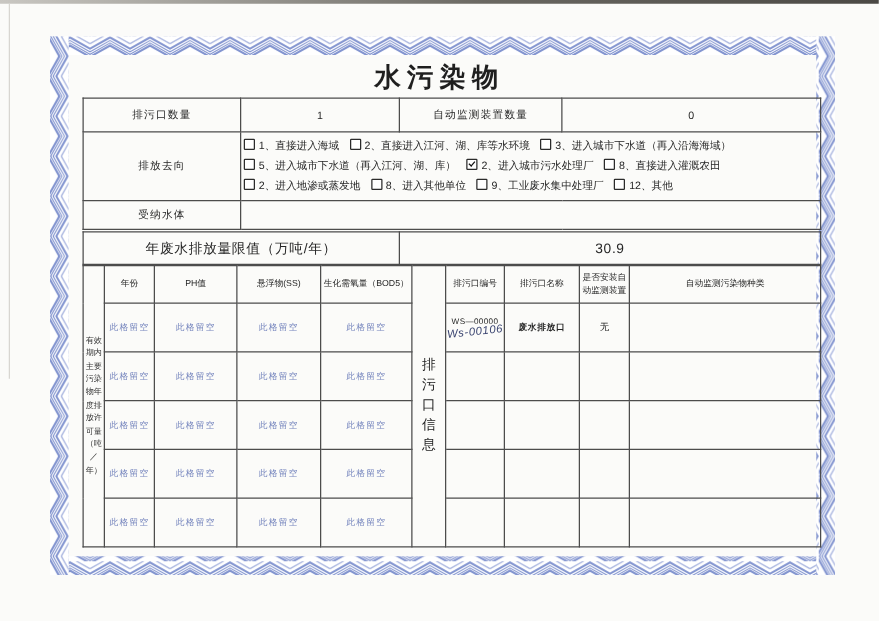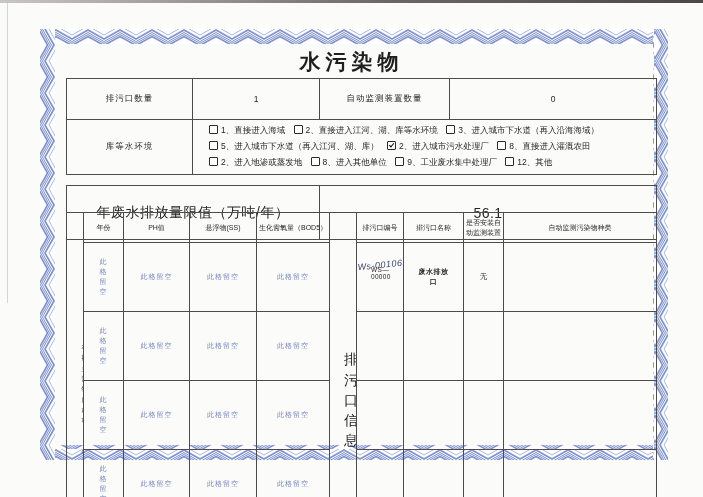--- a/index.html
+++ b/index.html
@@ -15,46 +15,46 @@
 
   svg.frame{position:absolute;left:40px;top:29px;}
 
   .content{position:absolute;left:0;top:0;width:703px;height:497px;}
 
   .title{position:absolute;left:0;top:48px;width:703px;text-align:center;
     font-family:"Liberation Serif","DejaVu Serif",serif;
     font-size:21px;font-weight:700;letter-spacing:5px;color:#1f1f1f;}
 
   table{border-collapse:collapse;table-layout:fixed;position:absolute;background:transparent;}
-  td,th{border:1px solid #4c4c4c;padding:14px;font-weight:normal;vertical-align:middle;
+  td,th{border:1px solid #4c4c4c;padding:0;font-weight:normal;vertical-align:middle;
     text-align:center;overflow:hidden;}
 
   .t1{left:66px;top:78px;width:590px;}
   .t1 td{font-size:8.5px;}
   .t1 .lab{letter-spacing:1px;}
   .r1{height:27px;} .r2{height:55px;} .r3{height:23px;}
 
-  .optcell{text-align:left;padding:3px 4px 3px 16px;}
+  .optcell{text-align:left;padding:3px 4px 3px 2px;}
   .optline{font-size:8.5px;line-height:1.85;white-space:nowrap;}
   .opt{margin-right:6px;white-space:nowrap;}
   .cb{position:relative;display:inline-block;width:7px;height:7px;border:1px solid #2b2b2b;
     border-radius:1px;margin-right:3px;vertical-align:-1px;background:#fff;}
   .cb.checked::after{content:"";position:absolute;left:1px;top:1px;width:4px;height:2px;
     border-left:1.3px solid #111;border-bottom:1.3px solid #111;transform:rotate(-50deg);}
 
   .t2{left:66px;top:185px;width:590px;}
-  .t2 td{height:25px;font-size:14px;letter-spacing:0.5px;}
+  .t2 td{height:25px;font-size:11px;letter-spacing:0.5px;}
 
   .t3{left:66px;top:212px;width:590px;}
   .t3 th{font-size:7px;line-height:1.3;padding:1px;}
   .t3 .hrow{height:30px;}
   .t3 .drow{height:39px;}
   .vlab{font-size:6.5px;line-height:1.6;color:#333;}
   .vlab .inner{width:14px;margin:0 auto;word-break:break-all;}
-  .midlab{font-size:14px;line-height:1.45;color:#222;}
+  .midlab{font-size:11px;line-height:1.45;color:#222;}
   .midlab .inner{width:1em;margin:0 auto;word-break:break-all;letter-spacing:0;}
   .blank{font-size:7px;color:#7484bd;letter-spacing:1px;}
   .codecell{position:relative;font-size:6.5px;}
   .code-printed{display:block;margin-top:-8px;letter-spacing:0.3px;}
   .handwrite{position:absolute;left:-4px;top:17px;width:54px;
     font-size:9px;font-style:italic;color:#3a4470;transform:rotate(-6deg);
     letter-spacing:0.5px;white-space:nowrap;}
   .oname{font-size:7px;font-weight:600;letter-spacing:0.5px;}
   .onone{font-size:7.5px;}
 </style>
@@ -101,52 +101,56 @@
         <col style="width:207px">
       </colgroup>
     <tbody>
         <tr class="r1">
       <td class="lab">排污口数量</td>
       <td>1</td>
       <td class="lab">自动监测装置数量</td>
       <td>0</td>
     </tr>
     <tr class="r2">
-      <td class="lab">库等水环境</td>
+      <td class="lab">排放去向</td>
       <td colspan="3" class="optcell">
         <div class="optline">
           <span class="opt"><span class="cb"></span><span>1、直接进入海域</span></span>
           <span class="opt"><span class="cb"></span><span>2、直接进入江河、湖、库等水环境</span></span>
           <span class="opt"><span class="cb"></span><span>3、进入城市下水道（再入沿海海域）</span></span>
         </div>
         <div class="optline">
           <span class="opt"><span class="cb"></span><span>5、进入城市下水道（再入江河、湖、库）</span></span>
           <span class="opt"><span class="cb checked"></span><span>2、进入城市污水处理厂</span></span>
           <span class="opt"><span class="cb"></span><span>8、直接进入灌溉农田</span></span>
         </div>
         <div class="optline">
           <span class="opt"><span class="cb"></span><span>2、进入地渗或蒸发地</span></span>
           <span class="opt"><span class="cb"></span><span>8、进入其他单位</span></span>
           <span class="opt"><span class="cb"></span><span>9、工业废水集中处理厂</span></span>
           <span class="opt"><span class="cb"></span><span>12、其他</span></span>
         </div>
       </td>
     </tr>
+    <tr class="r3">
+      <td class="lab">受纳水体</td>
+      <td colspan="3"></td>
+    </tr>
   </tbody>
     </table>
 
   <table class="t2">
     <colgroup>
         <col style="width:253px">
         <col style="width:337px">
       </colgroup>
     <tbody>
         <tr>
       <td>年废水排放量限值（万吨/年）</td>
-      <td>56.1</td>
+      <td>30.9</td>
     </tr>
   </tbody>
     </table>
 
   <table class="t3">
     <colgroup>
       <col style="width:17px">
         <col style="width:40px">
         <col style="width:66px">
         <col style="width:67px">

